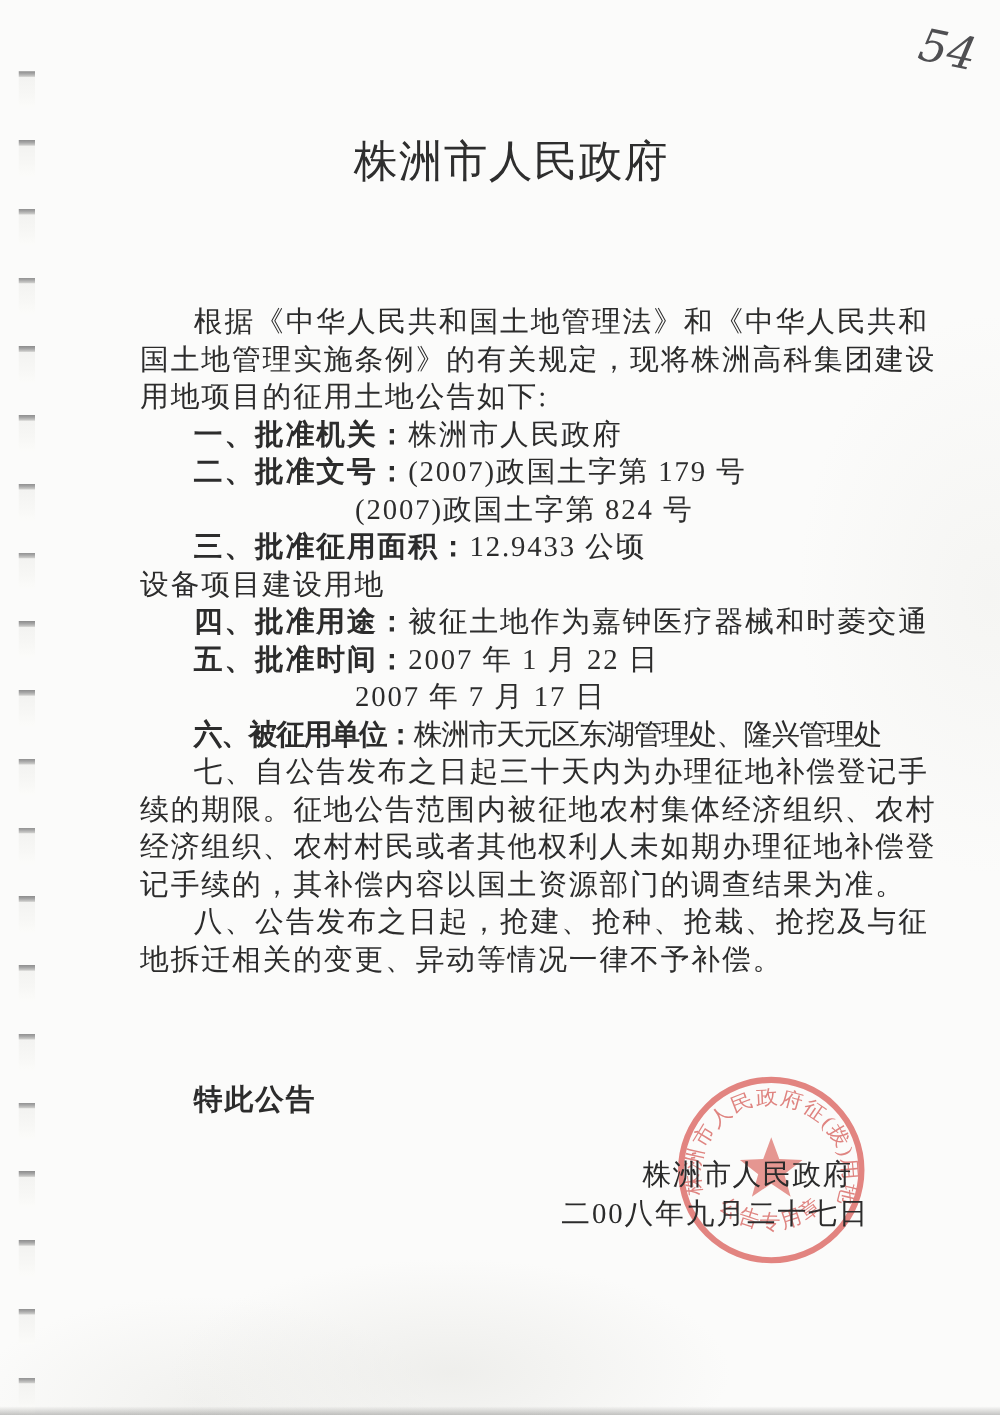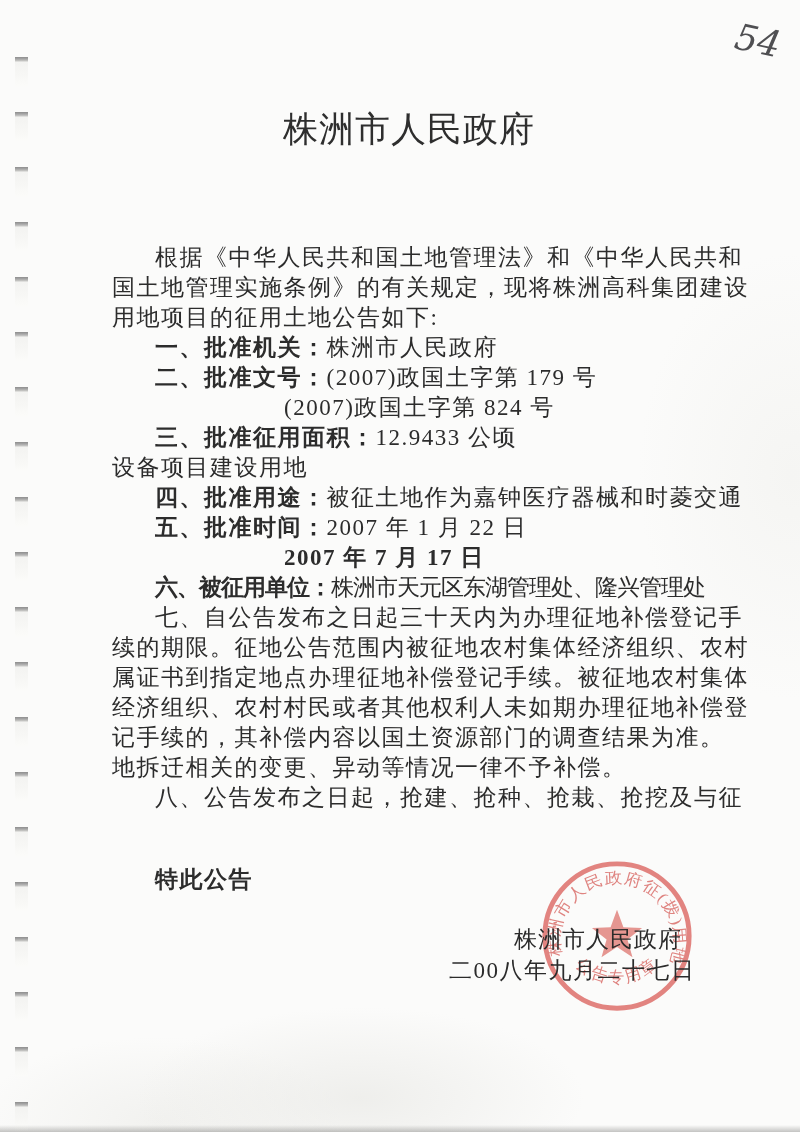--- a/index.html
+++ b/index.html
@@ -92,29 +92,28 @@
       <div class="doc-line" style="padding-left: 43px;"><span>根据《中华人民共和国土地管理法》和《中华人民共和</span></div>
       <div class="doc-line" style="padding-left: 0px;"><span>国土地管理实施条例》的有关规定，现将株洲高科集团建设</span></div>
       <div class="doc-line" style="padding-left: 0px;"><span>用地项目的征用土地公告如下:</span></div>
       <div class="doc-line" style="padding-left: 43px;"><span class="seg-bold">一、批准机关：</span><span>株洲市人民政府</span></div>
       <div class="doc-line" style="padding-left: 43px;"><span class="seg-bold">二、批准文号：</span><span>(2007)政国土字第 179 号</span></div>
       <div class="doc-line" style="padding-left: 172px;"><span>(2007)政国土字第 824 号</span></div>
       <div class="doc-line" style="padding-left: 43px;"><span class="seg-bold">三、批准征用面积：</span><span>12.9433 公顷</span></div>
       <div class="doc-line" style="padding-left: 0px;"><span>设备项目建设用地</span></div>
       <div class="doc-line" style="padding-left: 43px;"><span class="seg-bold">四、批准用途：</span><span>被征土地作为嘉钟医疗器械和时菱交通</span></div>
       <div class="doc-line" style="padding-left: 43px;"><span class="seg-bold">五、批准时间：</span><span>2007 年 1 月 22 日</span></div>
-      <div class="doc-line" style="padding-left: 172px; font-weight: bold;"><span>2007 年 7 月 17 日</span></div>
+      <div class="doc-line" style="padding-left: 172px;"><span>2007 年 7 月 17 日</span></div>
       <div class="doc-line tight" style="padding-left: 43px;"><span class="seg-bold">六、被征用单位：</span><span>株洲市天元区东湖管理处、隆兴管理处</span></div>
       <div class="doc-line" style="padding-left: 43px;"><span>七、自公告发布之日起三十天内为办理征地补偿登记手</span></div>
       <div class="doc-line" style="padding-left: 0px;"><span>续的期限。征地公告范围内被征地农村集体经济组织、农村</span></div>
-      <div class="doc-line" style="padding-left: 0px;"><span>属证书到指定地点办理征地补偿登记手续。被征地农村集体</span></div>
       <div class="doc-line" style="padding-left: 0px;"><span>经济组织、农村村民或者其他权利人未如期办理征地补偿登</span></div>
       <div class="doc-line" style="padding-left: 0px;"><span>记手续的，其补偿内容以国土资源部门的调查结果为准。</span></div>
+      <div class="doc-line" style="padding-left: 43px;"><span>八、公告发布之日起，抢建、抢种、抢栽、抢挖及与征</span></div>
       <div class="doc-line" style="padding-left: 0px;"><span>地拆迁相关的变更、异动等情况一律不予补偿。</span></div>
-      <div class="doc-line" style="padding-left: 43px;"><span>八、公告发布之日起，抢建、抢种、抢栽、抢挖及与征</span></div>
     </div>
 
   <div class="closing">特此公告</div>
 
   <div class="seal">
     <svg viewBox="0 0 160 160" xmlns="http://www.w3.org/2000/svg">
       <defs>
         <path id="arcTop" d="M 23,98 A 59,59 0 1 1 137,98" fill="none"></path>
         <path id="arcBottom" d="M 32,102 A 60,60 0 0 0 128,102" fill="none"></path>
       </defs>

